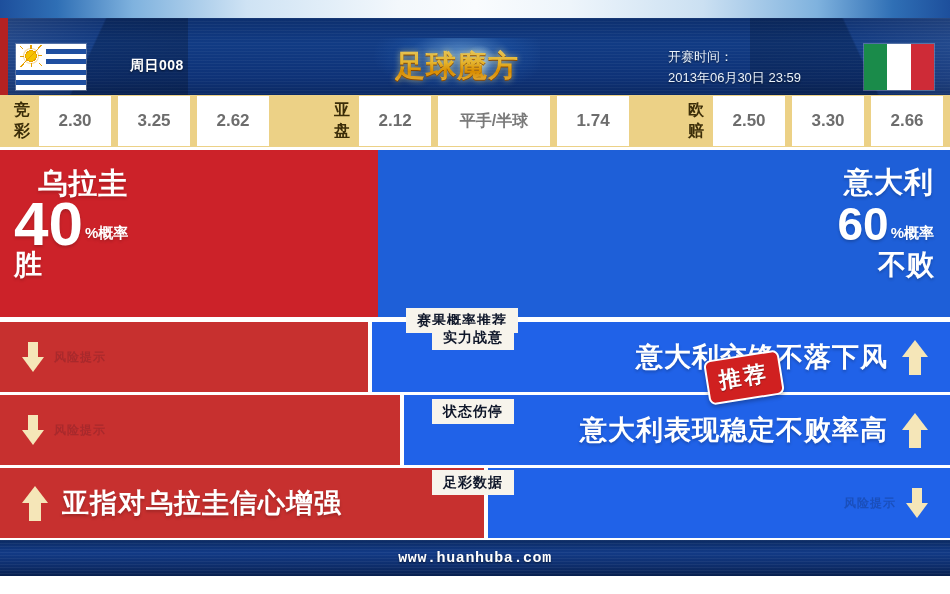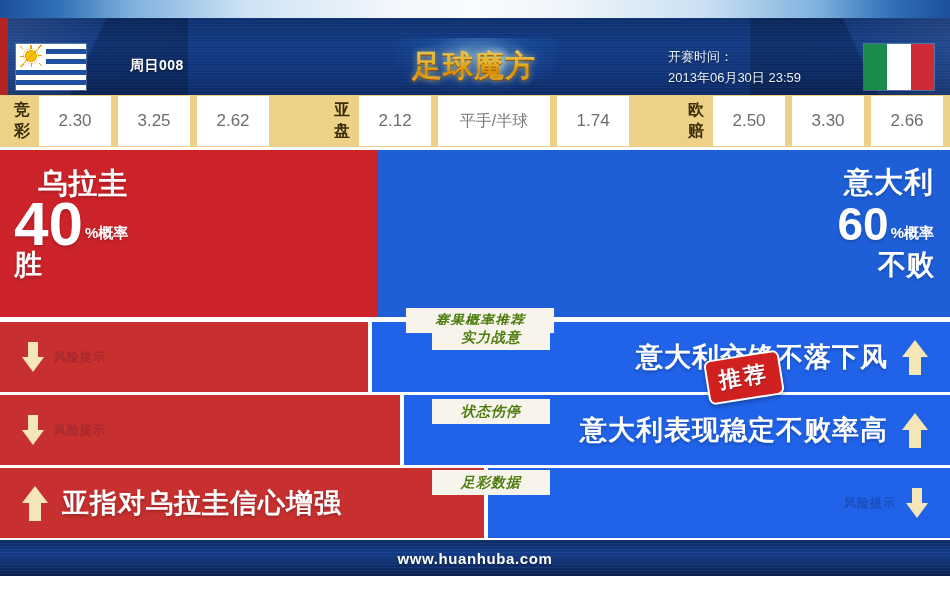--- a/index.html
+++ b/index.html
@@ -85,21 +85,21 @@
   .flag-it .r{background:#ce2b37;}
 
   .match-no{
     position:absolute;left:130px;top:39px;
     color:#fff;font-size:14px;font-weight:bold;letter-spacing:.5px;
     text-shadow:0 1px 2px rgba(0,0,0,.5);
   }
 
   
   .logo{
-    position:absolute;left:391px;top:20px;width:166px;height:56px;
+    position:absolute;left:374px;top:20px;width:166px;height:56px;
     background:radial-gradient(ellipse at 52% 30%,rgba(150,210,255,.55) 0%,rgba(40,110,200,.25) 42%,rgba(0,0,0,0) 72%);
     display:flex;align-items:center;justify-content:center;
   }
   .logo-txt{
     font-size:30px;font-weight:bold;letter-spacing:1px;
     background:linear-gradient(to bottom,#ffe97a 0%,#ffd23a 40%,#f0a000 62%,#ffe070 100%);
     -webkit-background-clip:text;background-clip:text;color:transparent;
     text-shadow:0 0 1px rgba(120,60,0,.2);
     filter:drop-shadow(0 1px 0 #8a4a00) drop-shadow(0 0 3px rgba(255,230,120,.55));
   }
@@ -120,21 +120,21 @@
     position:absolute;left:0;top:95px;width:950px;height:52px;
     background:#ecd186;
     display:flex;align-items:center;
   }
   .odds-grp{display:flex;align-items:center;}
   .odds-label{
     color:#3b2d08;font-size:16px;font-weight:bold;margin:0 8px 0 14px;
     letter-spacing:1px;
   }
   .odds-cell{
-    background:#fff;color:#6d6d6d;font-size:17px;font-weight:normal;
+    background:#fff;color:#6d6d6d;font-size:17px;font-weight:bold;
     height:34px;min-width:56px;padding:8px 8px;margin-right:7px;
     display:flex;align-items:center;justify-content:center;
   }
   .odds-cell.wide{min-width:96px;font-size:16px;color:#7a7a7a;}
   .sp-a{width:86px;} .sp-b{width:74px;}
 
   
   .main{
     position:absolute;left:0;top:150px;width:950px;height:167px;
   }
@@ -158,25 +158,24 @@
     position:absolute;right:16px;top:14px;color:#fff;text-align:right;z-index:4;
     text-shadow:0 2px 3px rgba(0,0,0,.2);
   }
   .team-right .name{font-size:29px;font-weight:bold;line-height:36px;letter-spacing:1px;}
   .team-right .pctline{display:flex;align-items:flex-end;justify-content:flex-end;line-height:1;}
   .team-right .pct{font-size:46px;font-weight:bold;line-height:48px;margin-left:36px;}
   .team-right .sub{font-size:15px;font-weight:bold;margin:0 0 8px 2px;}
   .team-right .res{font-size:28px;font-weight:bold;line-height:34px;}
 
   .tag{
-    position:absolute;background:#f7f4ec;color:#4d7c0f;
+    position:absolute;background:#f7f4ec;color:#0f172a;
     font-size:14px;font-weight:bold;letter-spacing:1px;
-    height:25px;padding:0 29px;display:flex;align-items:center;
+    height:25px;padding:0 11px;display:flex;align-items:center;
     z-index:6;
-    font-style:italic;
   }
   .tag-main{left:406px;top:158px;}
 
   .summary{
     position:absolute;left:243px;top:196px;width:440px;z-index:5;
     color:#fff;font-size:21px;font-weight:bold;line-height:34px;
     text-shadow:0 1px 2px rgba(0,0,0,.25);
   }
 
   .stamp{
@@ -250,20 +249,21 @@
     background:linear-gradient(to bottom,#0b2a62 0%,#123a86 35%,#0d2c69 75%,#08204e 100%);
     display:flex;align-items:center;justify-content:center;
   }
   .footer:before{
     content:"";position:absolute;inset:0;
     background:repeating-linear-gradient(to bottom,rgba(255,255,255,.05) 0 1px,rgba(0,0,0,0) 1px 3px);
   }
   .footer span{
     position:relative;color:#fff;font-size:15px;font-weight:bold;letter-spacing:.6px;
     text-shadow:0 1px 2px rgba(0,0,0,.5);
+    font-family:Liberation Mono, monospace;
   }
   .bottom-pad{
     position:absolute;left:0;top:576px;width:950px;height:18px;background:#fff;
   }
 </style>
 </head>
 <body>
 
 <div id="app">
 

